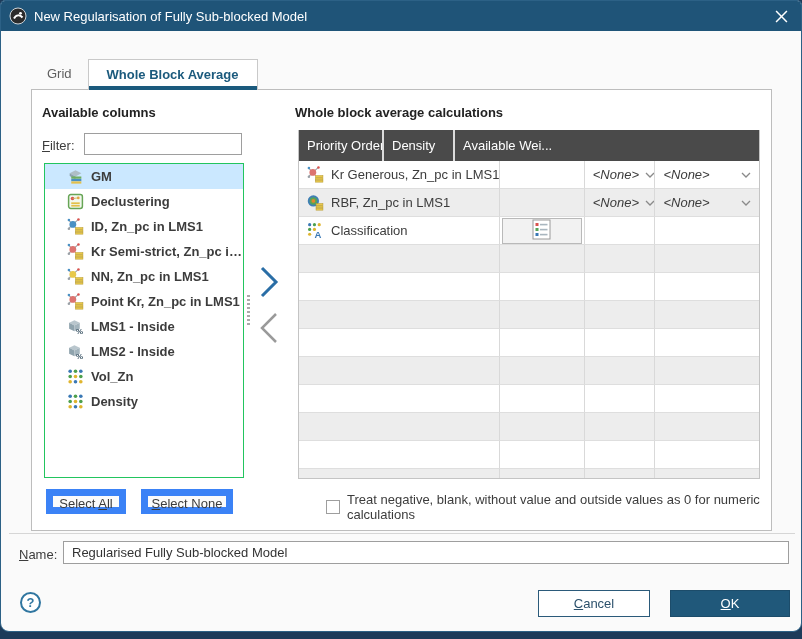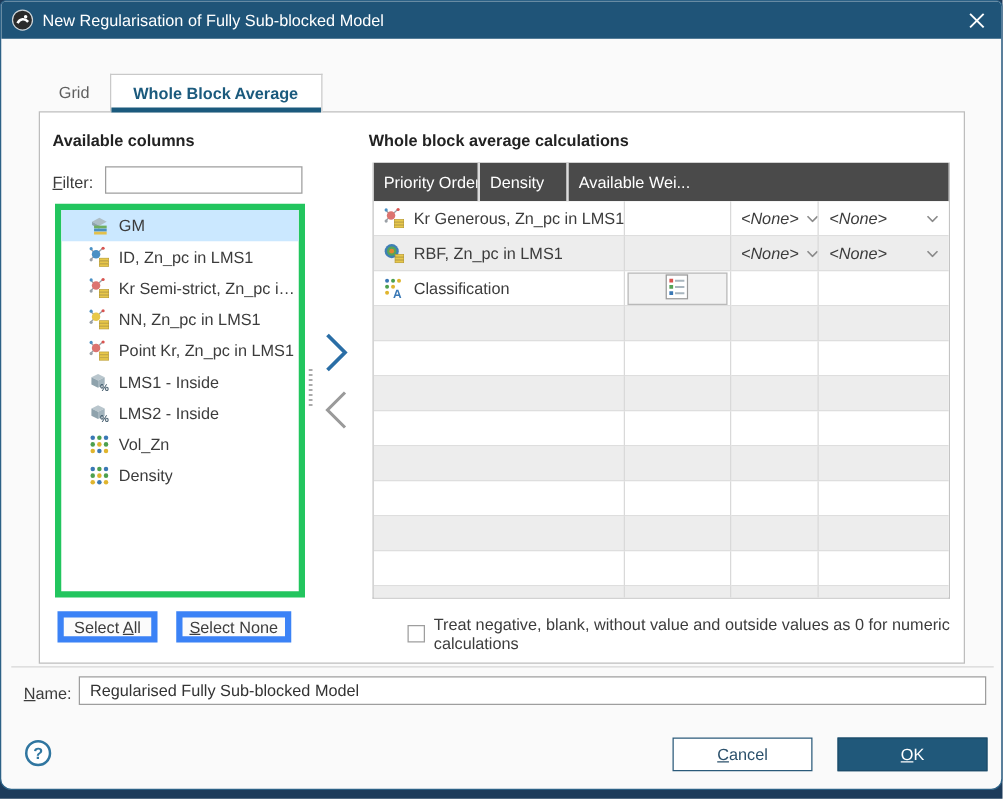--- a/index.html
+++ b/index.html
@@ -15,26 +15,26 @@
   
   .tabs { position:absolute; left:30px; top:58px; height:31px; display:flex; z-index:3; }
   .tab { height:30px; line-height:30px; padding:0 16px; color:#5f5f5f; cursor:pointer; }
   .tab.active { background:#fff; border:1px solid #c9c9c9; border-bottom:none; height:31px;
                 color:#1b5a7d; font-weight:bold; box-shadow: inset 0 -4px 0 #1b5a7d; padding:0 18px; }
   
   .frame { position:absolute; left:30px; top:88px; width:741px; height:442px; background:#fff; border:1px solid #bdbdbd; }
   .panel-heading { position:absolute; font-weight:bold; color:#222; }
   .lbl-filter { position:absolute; left:10px; top:48px; }
   .filter-input { position:absolute; left:52px; top:43px; width:158px; height:22px; border:1px solid #9e9e9e; background:#fff; padding:0 5px; font:inherit; }
-  .listbox { position:absolute; left:12px; top:73px; width:200px; height:315px; border:5px solid #22c55e; background:#fff; overflow:hidden; }
+  .listbox { position:absolute; left:12px; top:73px; width:200px; height:315px; border:1px solid #22c55e; background:#fff; overflow:hidden;font-weight:bold; }
   .list-item { height:25px; display:flex; align-items:center; padding-left:22px; cursor:default; white-space:nowrap; }
   .list-item.selected { background:#cbe8ff; }
   .list-item .li-icon { width:17px; height:17px; margin-right:7px; flex:0 0 17px; }
   .list-item .li-label { overflow:hidden; text-overflow:ellipsis; }
-  .btn { border:5px solid #3b82f6; background:#fbfbfb; color:#3c3c3c; font:inherit; cursor:pointer; }
+  .btn { border:7px solid #3b82f6; background:#fbfbfb; color:#3c3c3c; font:inherit; cursor:pointer; }
   .btn-selall { position:absolute; left:14px; top:399px; width:80px; height:25px; }
   .btn-selnone { position:absolute; left:109px; top:399px; width:92px; height:25px; }
   
   .grip { position:absolute; left:215px; top:205px; width:3px; height:30px;
           background:repeating-linear-gradient(#aaa 0 2px, transparent 2px 4px); }
   .arrow { position:absolute; width:26px; height:40px; cursor:pointer; }
   .arrow-right { left:224px; top:172px; }
   .arrow-left  { left:224px; top:218px; }
   
   .calc-table { position:absolute; left:266px; top:40px; width:462px; height:349px; border:1px solid #c4c4c4; border-top:none; overflow:hidden; background:#fff; }
@@ -167,20 +167,26 @@
 
     <div class="listbox">
       <div class="list-item selected">
         <span class="li-icon"><svg viewBox="0 0 16 16" width="17" height="17">
               <use href="#ico-gm"></use>
             </svg></span>
         <span class="li-label">GM</span>
       </div>
       <div class="list-item">
         <span class="li-icon"><svg viewBox="0 0 16 16" width="17" height="17">
+              <use href="#ico-declust"></use>
+            </svg></span>
+        <span class="li-label">Declustering</span>
+      </div>
+      <div class="list-item">
+        <span class="li-icon"><svg viewBox="0 0 16 16" width="17" height="17">
               <use href="#ico-interp"></use>
               <circle cx="5.5" cy="6" r="3.2" fill="#4a90c4"></circle>
             </svg></span>
         <span class="li-label">ID, Zn_pc in LMS1</span>
       </div>
       <div class="list-item">
         <span class="li-icon"><svg viewBox="0 0 16 16" width="17" height="17">
               <use href="#ico-interp"></use>
               <circle cx="5.5" cy="6" r="3.2" fill="#dc7470"></circle>
             </svg></span>

